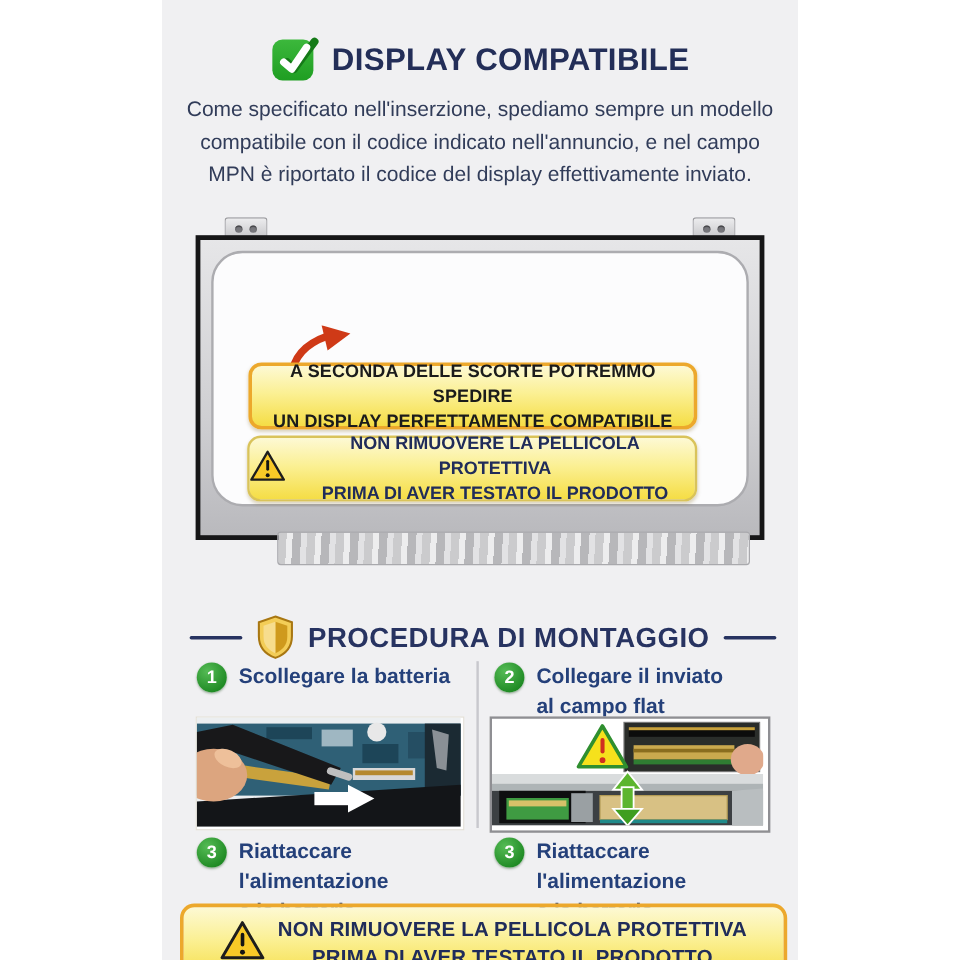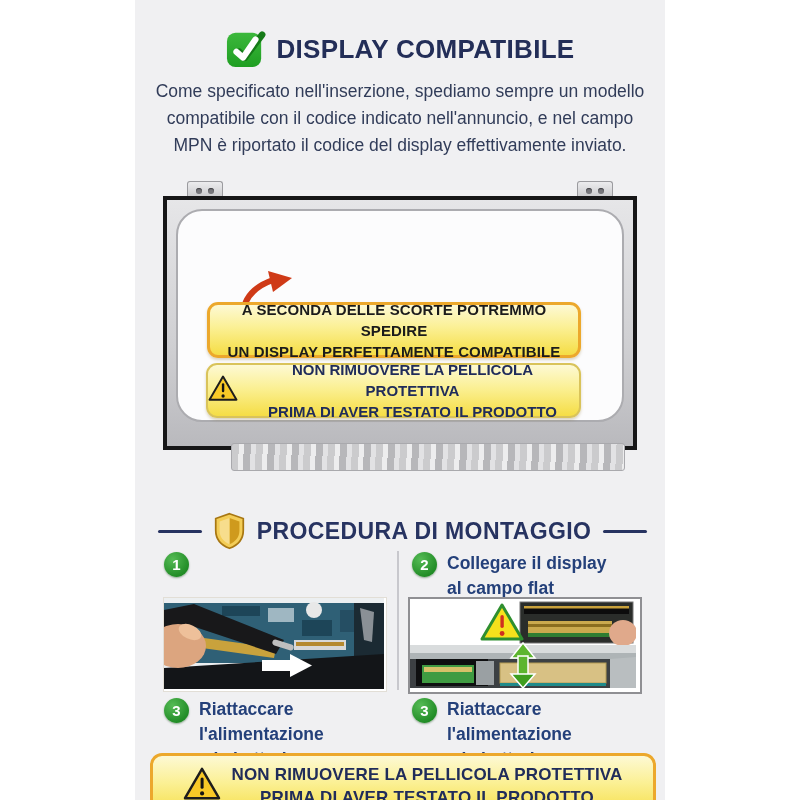--- a/index.html
+++ b/index.html
@@ -159,27 +159,27 @@
         <path d="M18 6 L6.5 10 V20.5 C6.5 28.5 11.2 33.5 18 36.5 Z" fill="#f7dd8d"></path>
       </svg>
     </span>
     <span id="proc-title">PROCEDURA DI MONTAGGIO</span>
     <span class="proc-line"></span>
   </div>
 
   <div class="step-row" id="step1-row">
     <span class="step-badge">1</span>
     <span class="step-text">
-      <br>
+      <span>Scollegare la batteria</span><br>
     </span>
   </div>
   <div class="step-row" id="step2-row">
     <span class="step-badge">2</span>
     <span class="step-text">
-      <span>Collegare il display</span><br>
+      <span>Collegare il inviato</span><br>
       <span>al campo flat</span>
     </span>
   </div>
   <div id="col-divider"></div>
 
   <div class="step-photo" id="photo-step1">
     <svg width="220" height="91" viewBox="0 0 220 91">
       <rect x="0" y="0" width="220" height="91" fill="#eceff1"></rect>
       <rect x="0" y="5" width="220" height="60" fill="#2f6076"></rect>
       <rect x="58" y="8" width="38" height="10" fill="#1d4558"></rect>

